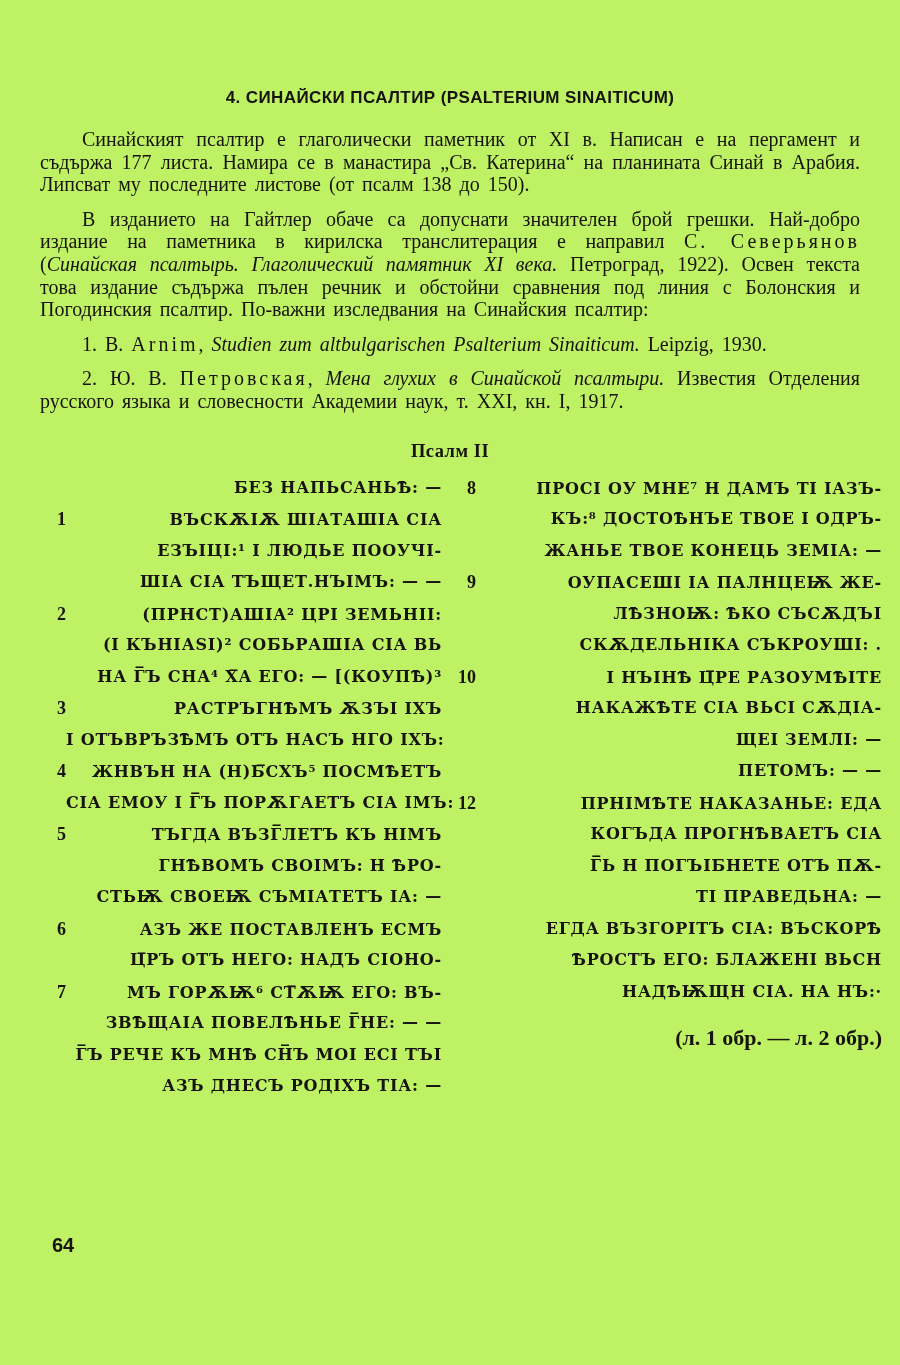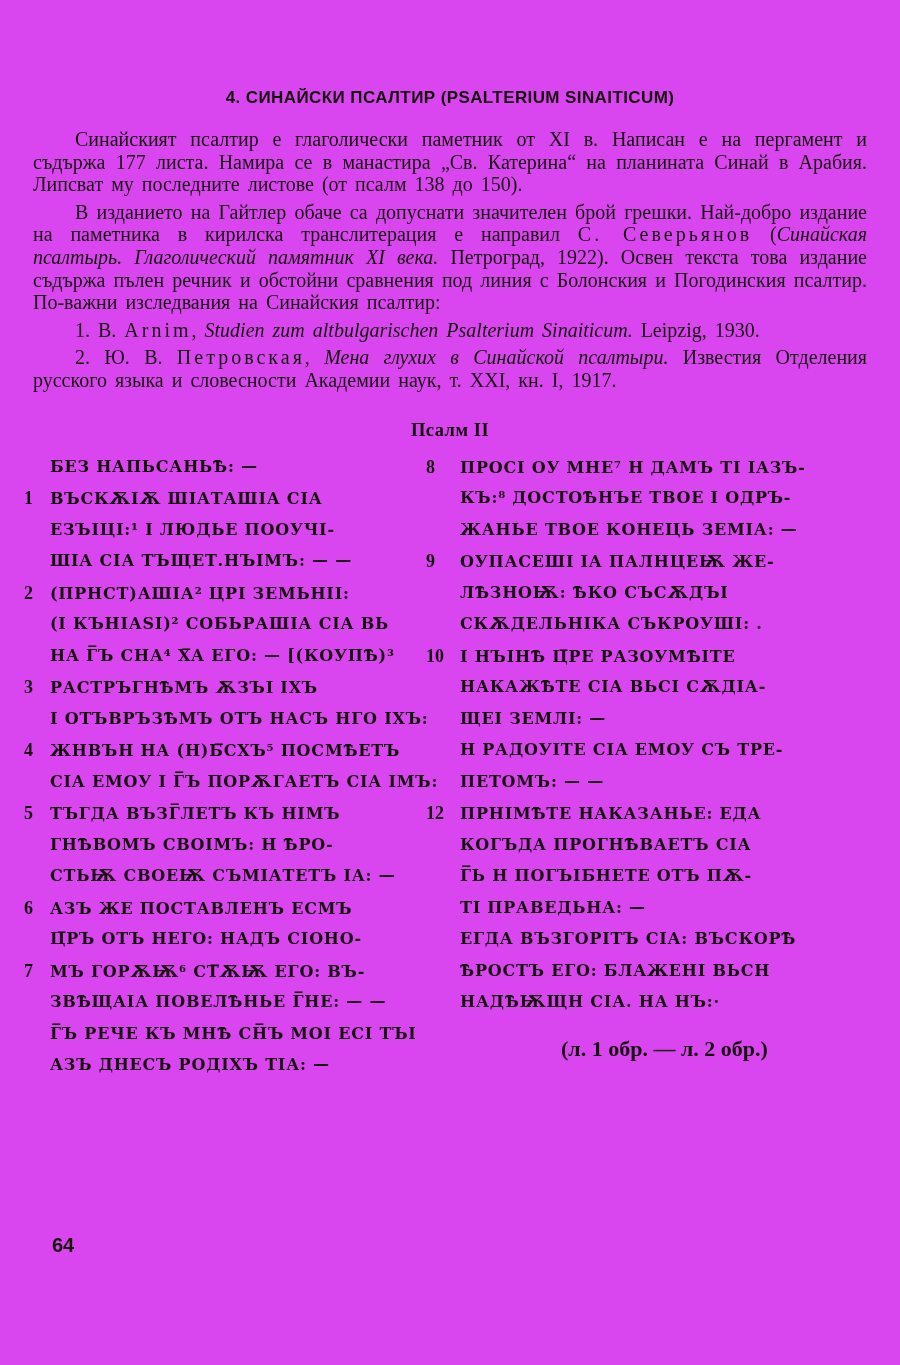--- a/index.html
+++ b/index.html
@@ -4,52 +4,53 @@
 <style>
   html,body{margin:0;padding:0;}
   body{
     background:#e9e7e1;
     font-family:"Liberation Serif", serif;
   }
   .page{
     position:relative;
     width:900px;height:1365px;
     margin:0 auto;
-    background:#d946ef;
+    background:#bef264;
     color:#17130e;
     overflow:hidden;
   }
   .title{
     margin:88px 30px 0;
     text-align:center;
     font-family:"Liberation Sans", sans-serif;
     font-weight:bold;
     font-size:17px;
     letter-spacing:0.4px;
   }
   .intro{
     margin:20px 28px 0;
     font-size:20px;
     line-height:22.6px;
     text-align:justify;
     word-spacing:3px;
   }
-  .intro p{margin:5px;text-indent:42px;}
+  .intro p{margin:12px;text-indent:42px;}
   .sp{letter-spacing:3px;}
   .it{font-style:italic;}
   .psalm-heading{
     margin-top:28px;
     text-align:center;
     font-weight:bold;
     font-size:18.5px;
     letter-spacing:0.5px;
   }
   .columns{
     display:flex;
-    margin:16px 26px 0 24px;
+    margin:16px 26px 0 40px;
+    text-align:right;
   }
   .colL{width:402px;flex:none;}
   .colR{width:440px;flex:none;}
   .vline{
     display:flex;
     align-items:baseline;
     height:31.5px;
     font-family:"DejaVu Serif", serif;
     font-weight:bold;
     font-size:16px;
@@ -241,24 +242,20 @@
             <span class="vnum"></span>
             <span class="vtext">НАКАЖѢТЕ СІА ВЬСІ СѪДІА-</span>
           </div>
 
           <div class="vline">
             <span class="vnum"></span>
             <span class="vtext">ЩЕІ ЗЕМЛІ: —</span>
           </div>
 
 
-          <div class="vline">
-            <span class="vnum"></span>
-            <span class="vtext">Н РАДОУІТЕ СІА ЕМОУ СЪ ТРЕ-</span>
-          </div>
 
           <div class="vline">
             <span class="vnum"></span>
             <span class="vtext">ПЕТОМЪ: — —</span>
           </div>
 
           <div class="vline">
             <span class="vnum">12</span>
             <span class="vtext">ПРНІМѢТЕ НАКАЗАНЬЕ: ЕДА</span>
           </div>

